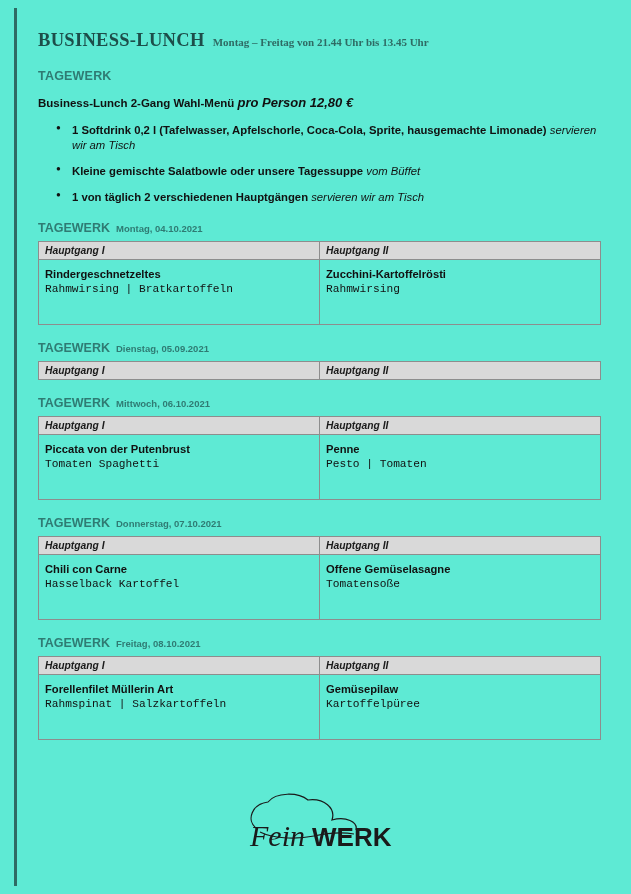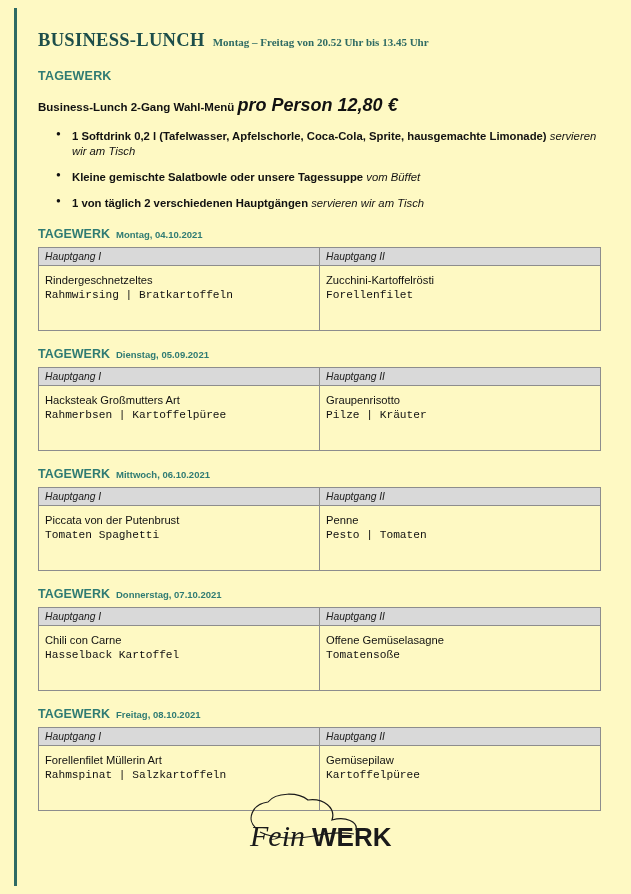--- a/index.html
+++ b/index.html
@@ -11,21 +11,21 @@
     height: 894px;
     background: #ffffff;
     font-family: "Liberation Sans", sans-serif;
     overflow: hidden;
   }
   .page {
     position: relative;
     width: 631px;
     height: 894px;
     box-sizing: border-box;
-    background: #fef9c3;
+    background: #5eead4;
   }
   .page-border-left {
     position: absolute;
     left: 14px;
     top: 8px;
     bottom: 8px;
     width: 3px;
     background: #2f6b64;
   }
   .content {
@@ -68,21 +68,21 @@
   }
   .intro-line {
     font-size: 11.5px;
     font-weight: bold;
     color: #111111;
     margin-bottom: 10px;
   }
   .intro-line .price {
     font-style: italic;
     font-weight: bold;
-    font-size: 18px;
+    font-size: 13px;
   }
   ul.bullets {
     margin: 13px 0 0 0;
     padding-left: 34px;
     list-style: none;
   }
   ul.bullets li {
     position: relative;
     font-size: 11.3px;
     color: #111111;
@@ -129,34 +129,34 @@
     border-collapse: collapse;
     table-layout: fixed;
     border: 1px solid #8d8d8d;
   }
   table.menu-table th {
     background: #d9d9d9;
     border: 1px solid #8d8d8d;
     text-align: left;
     font-size: 10.3px;
     font-style: italic;
-    font-weight: normal;
+    font-weight: bold;
     color: #1a1a1a;
     padding: 3px 6px;
     margin-top: 28px;
   }
   table.menu-table td {
     border: 1px solid #8d8d8d;
     vertical-align: top;
     padding: 8px 6px 12px 6px;
     height: 44px;
   }
   .dish-name {
     font-size: 11.2px;
-    font-weight: normal;
+    font-weight: bold;
     color: #111111;
     margin-bottom: 3px;
   }
   .dish-side {
     font-size: 11.2px;
     color: #111111;
     font-family: Liberation Mono, monospace;
   }
 
   
@@ -181,21 +181,21 @@
 </head>
 <body>
 
 <div class="page">
   <div class="page-border-left"></div>
 
   <div class="content">
 
     <div class="doc-header">
       <span class="doc-title">BUSINESS-LUNCH</span>
-      <span class="doc-subtitle">Montag – Freitag von 20.52 Uhr bis 13.45 Uhr</span>
+      <span class="doc-subtitle">Montag – Freitag von 21.44 Uhr bis 13.45 Uhr</span>
     </div>
 
     <div class="section-label intro-label">TAGEWERK</div>
 
     <div class="intro-line">
       <span>Business-Lunch 2-Gang Wahl-Menü </span><span class="price">pro Person 12,80 €</span>
     </div>
 
     <ul class="bullets">
       <li>
@@ -221,47 +221,37 @@
           <th>Hauptgang I</th>
           <th>Hauptgang II</th>
         </tr>
         <tr>
           <td>
             <div class="dish-name">Rindergeschnetzeltes</div>
             <div class="dish-side">Rahmwirsing | Bratkartoffeln</div>
           </td>
           <td>
             <div class="dish-name">Zucchini-Kartoffelrösti</div>
-            <div class="dish-side">Forellenfilet</div>
+            <div class="dish-side">Rahmwirsing</div>
           </td>
         </tr>
       </tbody>
         </table>
     </div>
 
     <div class="day-block">
       <div class="day-head">
         <span class="tagewerk">TAGEWERK</span>
         <span class="date">Dienstag, 05.09.2021</span>
       </div>
       <table class="menu-table">
         <tbody>
             <tr>
           <th>Hauptgang I</th>
           <th>Hauptgang II</th>
-        </tr>
-        <tr>
-          <td>
-            <div class="dish-name">Hacksteak Großmutters Art</div>
-            <div class="dish-side">Rahmerbsen | Kartoffelpüree</div>
-          </td>
-          <td>
-            <div class="dish-name">Graupenrisotto</div>
-            <div class="dish-side">Pilze | Kräuter</div>
-          </td>
         </tr>
       </tbody>
         </table>
     </div>
 
     <div class="day-block">
       <div class="day-head">
         <span class="tagewerk">TAGEWERK</span>
         <span class="date">Mittwoch, 06.10.2021</span>
       </div>

